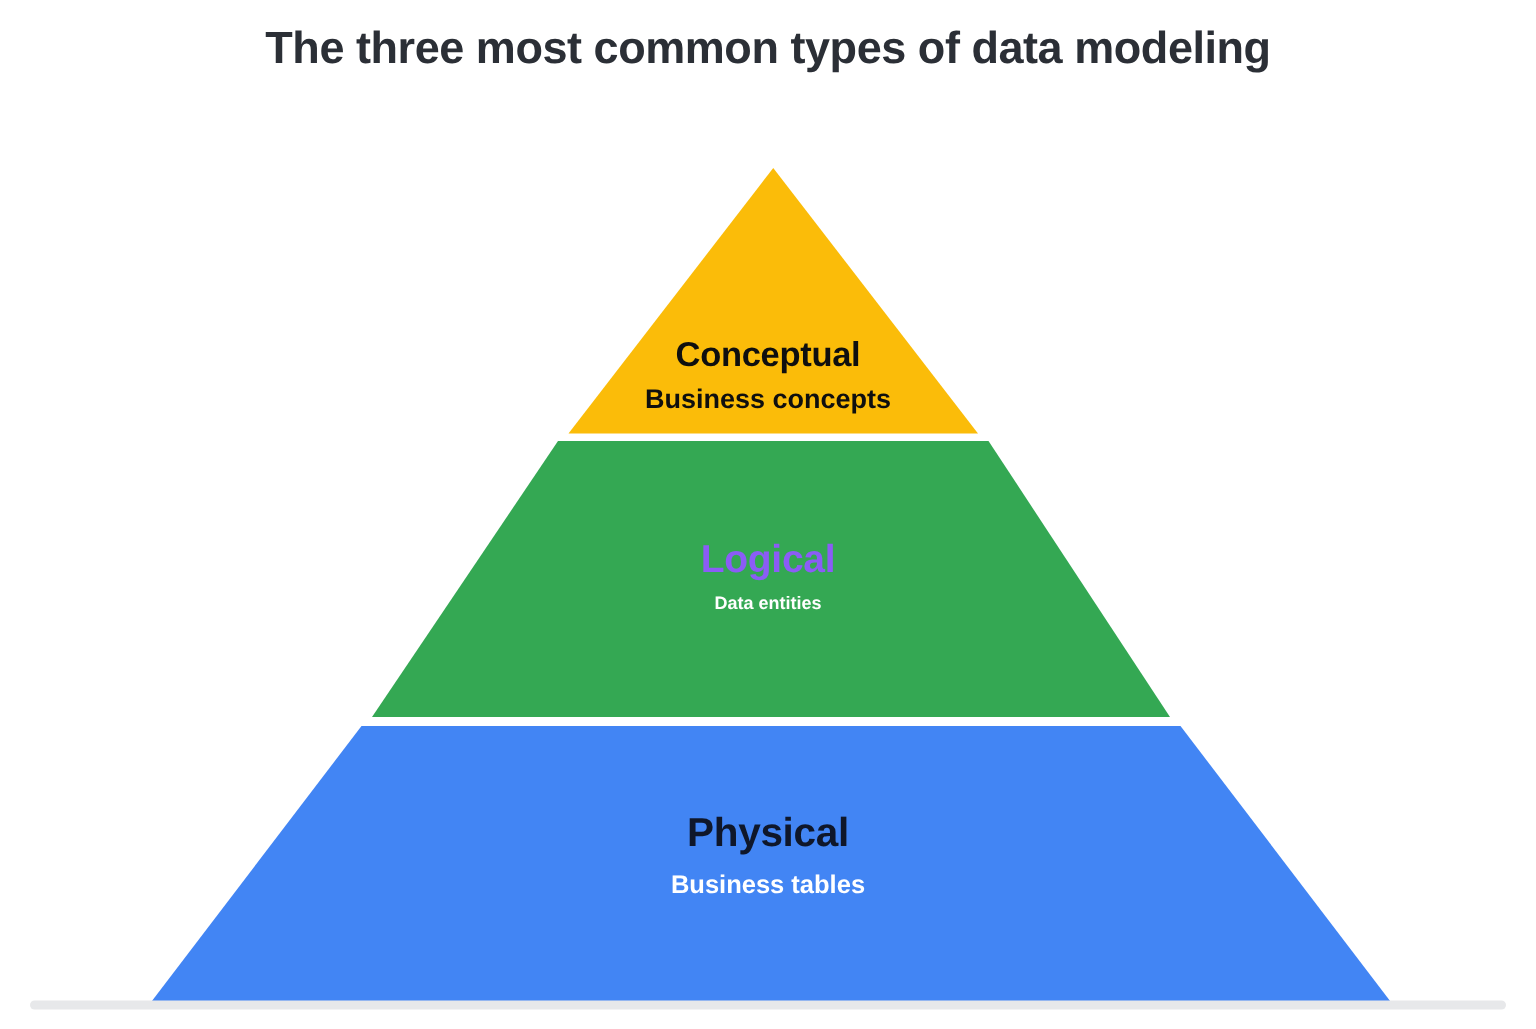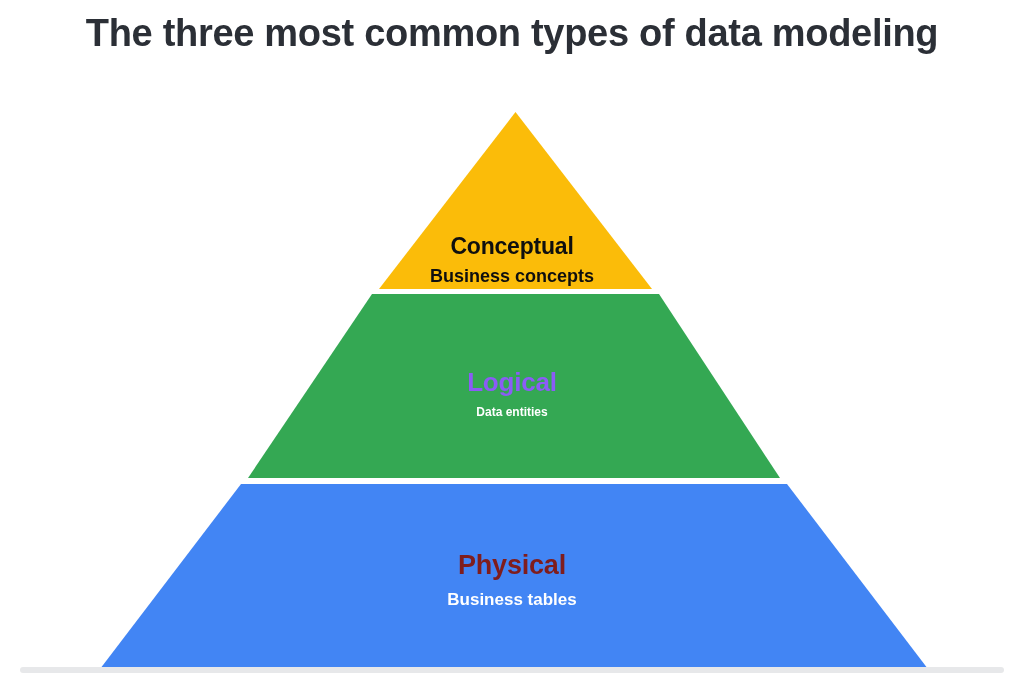--- a/index.html
+++ b/index.html
@@ -22,21 +22,21 @@
     background: #ffffff;
   }
 
   
   #page-title {
     position: absolute;
     left: 0;
     top: 12px;
     width: 1024px;
     text-align: center;
-    font-size: 38px;
+    font-size: 30px;
     font-weight: bold;
     letter-spacing: -0.3px;
     color: #2b2f36;
     line-height: 42px;
     white-space: nowrap;
   }
 
   
   #pyramid-svg {
     position: absolute;
@@ -46,21 +46,20 @@
     height: 686px;
   }
 
   
   .tier-label {
     position: absolute;
     width: 1024px;
     left: 0;
     text-align: center;
     pointer-events: none;
-    margin-top: 10px;
   }
   .tier-title {
     font-weight: bold;
     line-height: 1.1;
     white-space: nowrap;
   }
   .tier-sub {
     font-weight: bold;
     line-height: 1.1;
     white-space: nowrap;
@@ -136,19 +135,19 @@
     <div class="tier-title" style="color: rgb(15, 15, 15);">Conceptual</div>
     <div class="tier-sub" style="color: rgb(15, 15, 15);">Business concepts</div>
   </div>
 
   <div class="tier-label" id="tier-logical">
     <div class="tier-title" style="color: #8b5cf6;">Logical</div>
     <div class="tier-sub" style="color: rgb(255, 255, 255);">Data entities</div>
   </div>
 
   <div class="tier-label" id="tier-physical">
-    <div class="tier-title" style="color: #7f1d1d;">Physical</div>
+    <div class="tier-title" style="color: #0f172a;">Physical</div>
     <div class="tier-sub" style="color: rgb(255, 255, 255);">Business tables</div>
   </div>
 
   <div id="baseline-rule" style="background: rgb(231, 232, 234);"></div>
 
 </div>
 
 </body></html>

